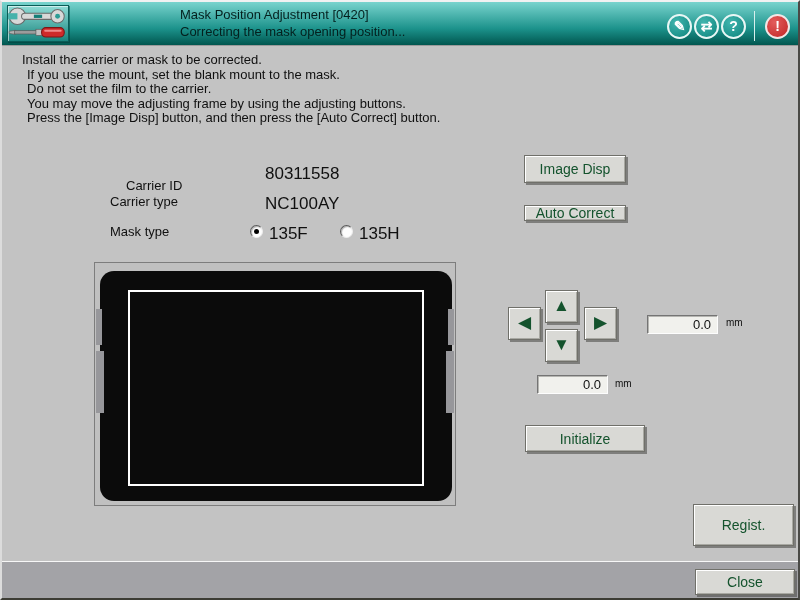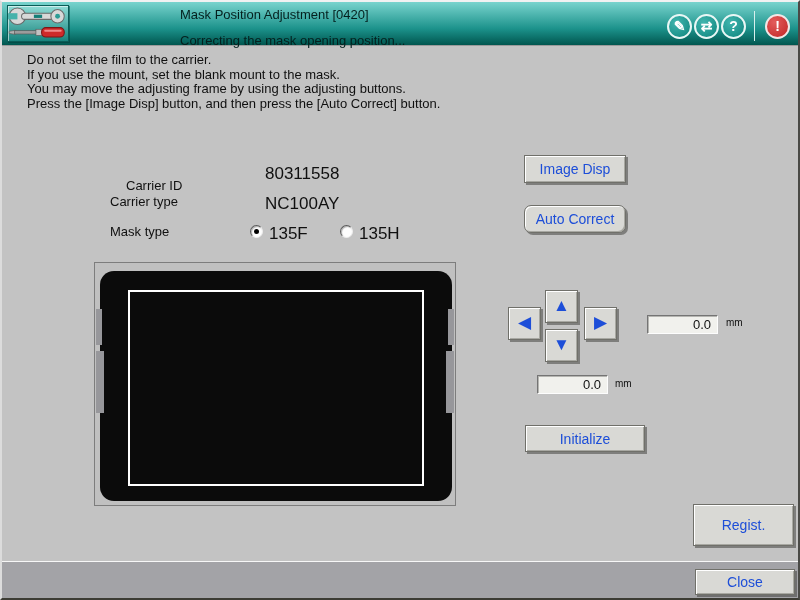--- a/index.html
+++ b/index.html
@@ -21,21 +21,21 @@
     background:linear-gradient(#79d4ce, #1c928b 62%, #00564f);
     border-bottom:1px solid #9a9a9a;
   }
   .tool-tile {
     position:absolute; left:5px; top:3px; width:62px; height:37px;
     background:linear-gradient(#8fdcd6, #18847d);
     border:1px solid #0a5c57;
     box-shadow:inset 1px 1px 0 rgba(255,255,255,.55), 1px 1px 0 rgba(0,60,55,.5);
   }
   .title-block { position:absolute; left:178px; top:5px; line-height:16px; font-size:13px; color:#04201e; }
-  .title-block .sub { margin-top:10px; }
+  .title-block .sub { margin-top:1px; }
   .hdr-circles { position:absolute; right:8px; top:9px; display:flex; align-items:center; gap:2px; }
   .circle-btn {
     width:25px; height:25px; border-radius:50%;
     background:radial-gradient(circle at 35% 30%, #41b5ae, #0e847d);
     border:2px solid #e9f7f5; color:#fff;
     font-size:14px; font-weight:bold;
     display:flex; align-items:center; justify-content:center;
     padding:0; cursor:pointer; line-height:1;
   }
   .circle-btn.alert {
@@ -56,21 +56,21 @@
   }
   .radio[data-checked="true"]::after {
     content:""; position:absolute; left:3px; top:3px; width:5px; height:5px;
     border-radius:50%; background:#000;
   }
   
   .btn3d {
     position:absolute; background:#d9d9d5;
     border:1px solid #70706a;
     box-shadow:inset 1px 1px 0 #ffffff, inset -1px -1px 0 #a8a8a2, 2px 2px 0 rgba(70,70,66,.55);
-    font-family:"Liberation Sans", sans-serif; font-size:14px; color:#1d4ed8;
+    font-family:"Liberation Sans", sans-serif; font-size:14px; color:#14532d;
     display:flex; align-items:center; justify-content:center; cursor:pointer; padding:0;
   }
   
   .preview-panel {
     position:absolute; left:92px; top:260px; width:362px; height:244px;
     background:#c0c0c0; border:1px solid #7d7d7d;
   }
   .mask-image {
     position:absolute; left:5px; top:8px; width:352px; height:230px;
     background:#0b0b0b; border-radius:14px;
@@ -139,40 +139,41 @@
           <span>?</span>
         </button>
       <div class="hdr-divider"></div>
       <button class="circle-btn alert">
           <span>!</span>
         </button>
     </div>
   </div>
 
   <div class="instructions">
+    <div>Install the carrier or mask to be corrected.</div>
+    <div class="indent">If you use the mount, set the blank mount to the mask.</div>
     <div class="indent">Do not set the film to the carrier.</div>
-    <div class="indent">If you use the mount, set the blank mount to the mask.</div>
     <div class="indent">You may move the adjusting frame by using the adjusting buttons.</div>
     <div class="indent">Press the [Image Disp] button, and then press the [Auto Correct] button.</div>
   </div>
 
   <div class="info-label" style="top:176px;margin-left:16px;">Carrier ID</div>
   <div class="info-value" style="top:162px;">80311558</div>
 
   <div class="info-label" style="top:192px;">Carrier type</div>
   <div class="info-value" style="top:192px;">NC100AY</div>
 
   <div class="info-label" style="top:222px;">Mask type</div>
   <span class="radio" style="left:248px; top:223px;" data-checked="true"></span>
   <div class="info-value" style="left:267px; top:222px;">135F</div>
   <span class="radio" style="left:338px; top:223px;" data-checked="false"></span>
   <div class="info-value" style="left:357px; top:222px;text-align:right;">135H</div>
 
   <button class="btn3d" style="left:522px; top:153px; width:102px; height:28px;">Image Disp</button>
-  <button class="btn3d" style="left:522px; top:203px; width:102px; height:28px;border-radius:7px;">Auto Correct</button>
+  <button class="btn3d" style="left:522px; top:203px; width:102px; height:16px;">Auto Correct</button>
 
   <div class="preview-panel">
     <div class="mask-image"></div>
     <div class="notch l-small"></div>
     <div class="notch l-big"></div>
     <div class="notch r-small"></div>
     <div class="notch r-big"></div>
     <div class="adjust-frame"></div>
   </div>
 

